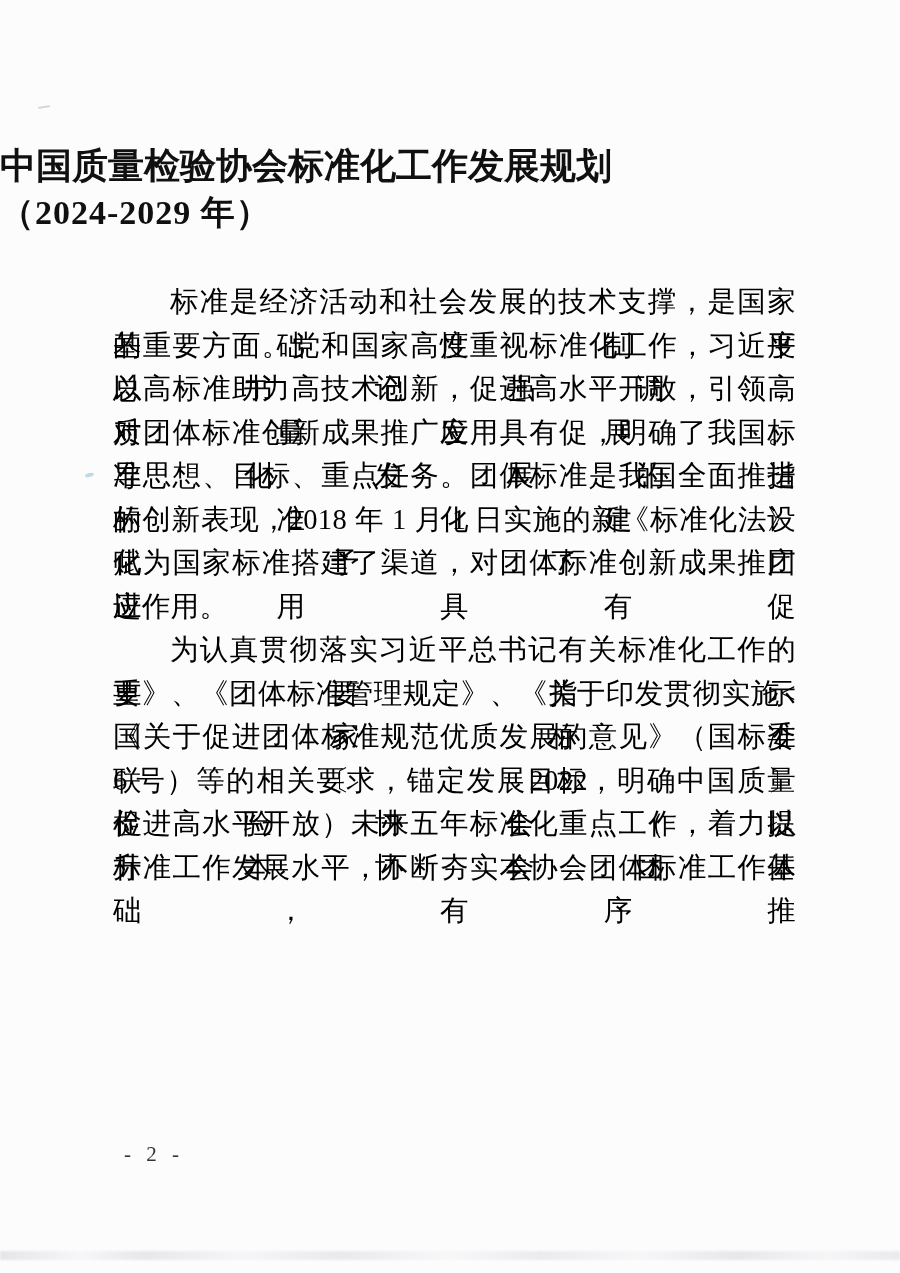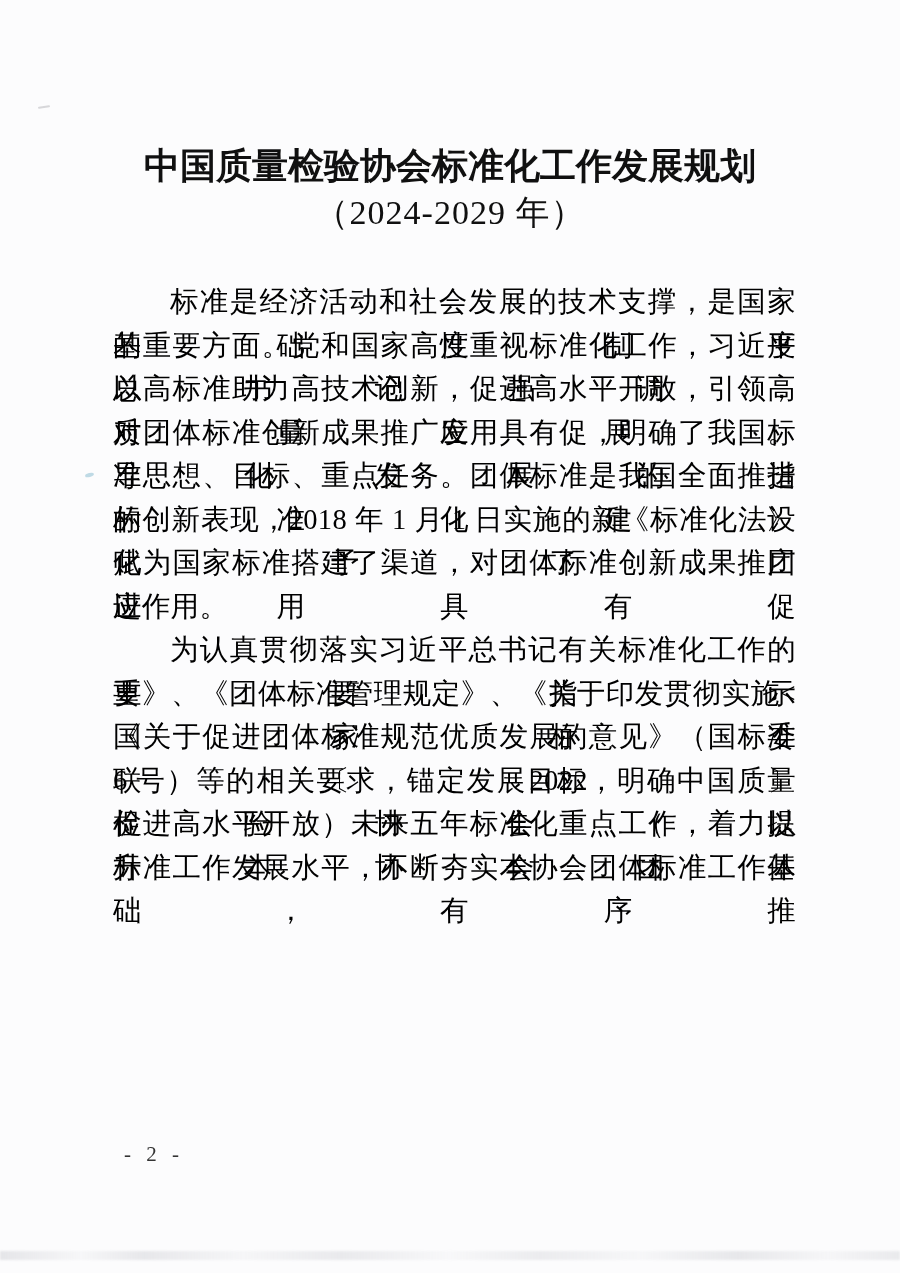--- a/index.html
+++ b/index.html
@@ -18,33 +18,33 @@
   .page {
     position: absolute;
     inset: 0;
   }
   
   .title-block {
     position: absolute;
     top: 143px;
     left: 0;
     width: 900px;
-    text-align: center;
+    text-align: left;
     color: #101010;
   }
   .title-line1 {
     font-family: "Liberation Sans", "DejaVu Sans", sans-serif;
     font-weight: bold;
     font-size: 36px;
     line-height: 46px;
     letter-spacing: 0px;
   }
   .title-line2 {
     font-family: "Liberation Serif", "DejaVu Serif", serif;
-    font-weight: normal;
+    font-weight: bold;
     font-size: 34px;
     line-height: 48px;
     letter-spacing: 1px;
   }
   
   .body-text {
     position: absolute;
     top: 280px;
     left: 113px;
     width: 683px;

